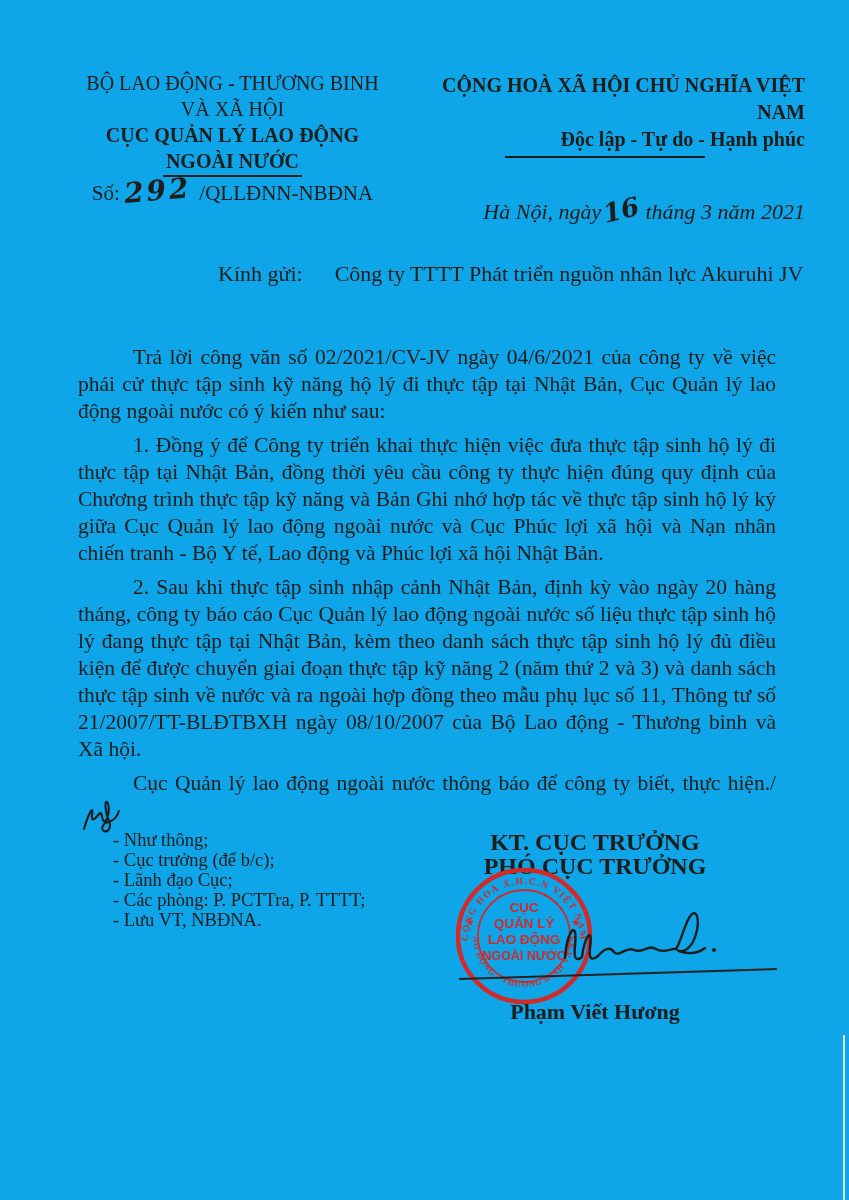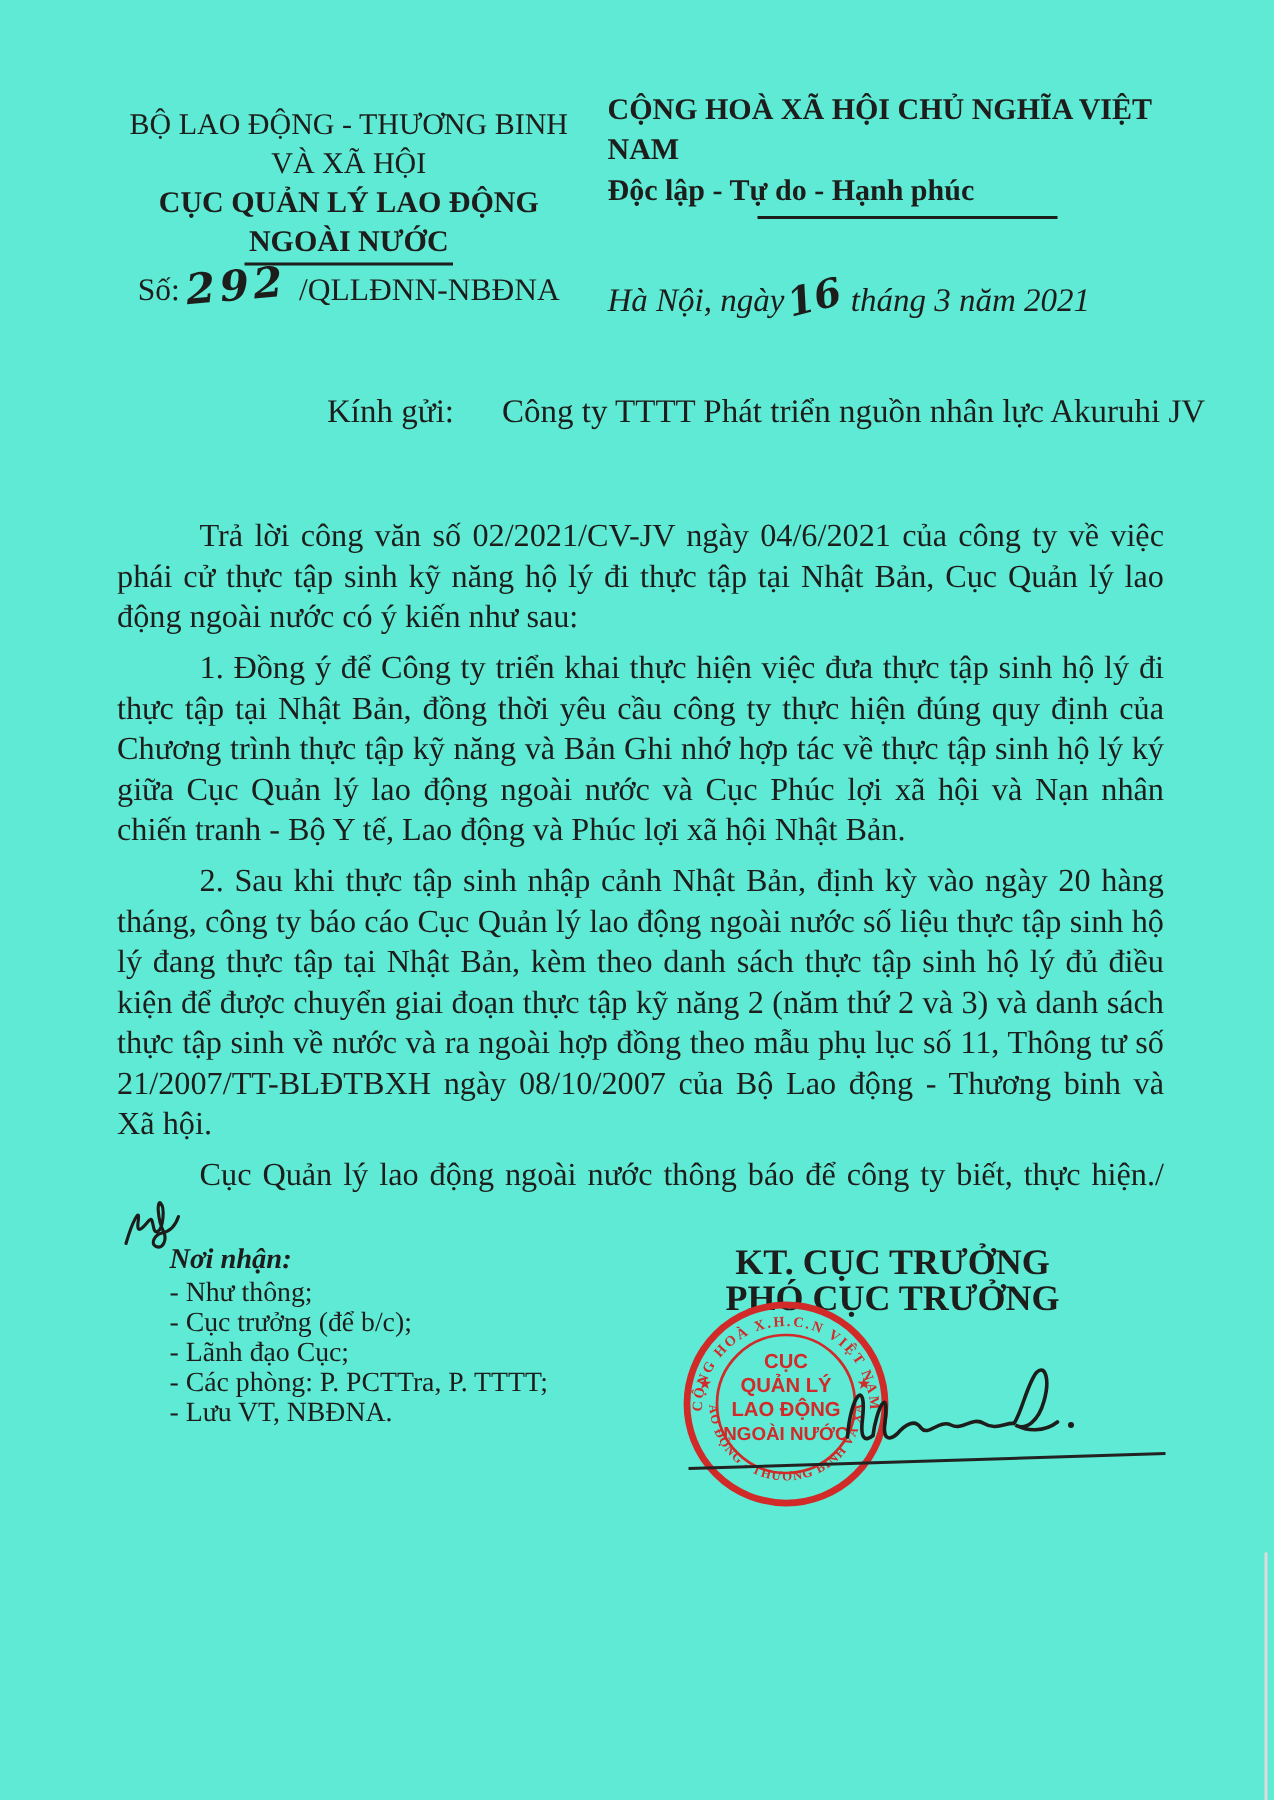--- a/index.html
+++ b/index.html
@@ -1,36 +1,36 @@
 <!DOCTYPE html>
 <html><head>
 <meta charset="utf-8">
 <style>
   html,body { margin:0; padding:0; background:#e8e8e8; }
   .page {
     position:relative; width:849px; height:1200px; margin:0 auto;
-    background:#5eead4; overflow:hidden;
+    background:#0ea5e9; overflow:hidden;
     font-family:"Liberation Serif", serif; color:#1d1d1b;
   }
   
   .hdr-left {
     position:absolute; left:65px; top:70px; width:335px;
     text-align:center; font-size:20px; line-height:26px;
   }
   .hdr-left .bold { font-weight:bold; }
   .hdr-left .dept2 { display:inline-block; border-bottom:2px solid #1d1d1b; padding:0 3px 1px; }
   .num-line { margin-top:3px; font-size:21px; white-space:nowrap; }
   .handwrite-num {
     display:inline-block; font-family:"DejaVu Serif", serif; font-style:italic; font-weight:bold;
     font-size:28px; letter-spacing:3px; transform:rotate(-5deg); margin:0 8px 0 4px; line-height:20px;
   }
   .subject { margin-top:5px; font-size:19px; line-height:25px; }
   .hdr-right {
-    position:absolute; left:405px; top:60px; width:400px;
-    text-align:left; font-size:20px; line-height:27px; font-weight:bold;
+    position:absolute; left:405px; top:72px; width:400px;
+    text-align:right; font-size:20px; line-height:27px; font-weight:bold;
   }
   .motto-rule { width:200px; height:0; border-bottom:2px solid #1d1d1b; margin:3px auto 0; }
   .date-line {
     margin-top:40px; font-weight:normal; font-style:italic; font-size:22px; white-space:nowrap;
   }
   .handwrite-day {
     display:inline-block; font-family:"DejaVu Serif", serif; font-weight:bold; font-style:italic;
     font-size:26px; transform:rotate(-14deg); margin:0 6px 0 2px; line-height:18px;
   }
   
@@ -87,21 +87,20 @@
   <div class="body-block">
     <p>Trả lời công văn số 02/2021/CV-JV ngày 04/6/2021 của công ty về việc phái cử thực tập sinh kỹ năng hộ lý đi thực tập tại Nhật Bản, Cục Quản lý lao động ngoài nước có ý kiến như sau:</p>
     <p>1. Đồng ý để Công ty triển khai thực hiện việc đưa thực tập sinh hộ lý đi thực tập tại Nhật Bản, đồng thời yêu cầu công ty thực hiện đúng quy định của Chương trình thực tập kỹ năng và Bản Ghi nhớ hợp tác về thực tập sinh hộ lý ký giữa Cục Quản lý lao động ngoài nước và Cục Phúc lợi xã hội và Nạn nhân chiến tranh - Bộ Y tế, Lao động và Phúc lợi xã hội Nhật Bản.</p>
     <p>2. Sau khi thực tập sinh nhập cảnh Nhật Bản, định kỳ vào ngày 20 hàng tháng, công ty báo cáo Cục Quản lý lao động ngoài nước số liệu thực tập sinh hộ lý đang thực tập tại Nhật Bản, kèm theo danh sách thực tập sinh hộ lý đủ điều kiện để được chuyển giai đoạn thực tập kỹ năng 2 (năm thứ 2 và 3) và danh sách thực tập sinh về nước và ra ngoài hợp đồng theo mẫu phụ lục số 11, Thông tư số 21/2007/TT-BLĐTBXH ngày 08/10/2007 của Bộ Lao động - Thương binh và Xã hội.</p>
     <p><span>Cục Quản lý lao động ngoài nước thông báo để công ty biết, thực hiện./</span><svg class="paraph-svg" width="44" height="40" viewBox="0 0 44 40">
       <path d="M5 32 C 9 18, 15 6, 13 18 C 12 26, 16 22, 20 17 C 24 12, 22 26, 26 24 C 30 22, 31 8, 28 5 C 25.5 3, 26 16, 30 24 C 32.5 29, 30 36, 25 34 C 21 32.5, 24 26, 29 25 C 34 24, 38 20, 40 14" stroke="#1d1d1b" stroke-width="2.1" fill="none" stroke-linecap="round"></path>
     </svg></p>
   </div>
 
   <div class="noi-nhan">
-    <div class="nn-head">Nơi nhận:</div>
     <div>- Như thông;</div>
     <div>- Cục trưởng (để b/c);</div>
     <div>- Lãnh đạo Cục;</div>
     <div>- Các phòng: P. PCTTra, P. TTTT;</div>
     <div>- Lưu VT, NBĐNA.</div>
   </div>
 
   <div class="sign-titles">
     <div>KT. CỤC TRƯỞNG</div>
     <div>PHÓ CỤC TRƯỞNG</div>
@@ -132,15 +131,16 @@
 
   <svg class="sig-squiggle" width="270" height="80" viewBox="0 0 270 80">
     <path d="M 20 60 C 22 32, 33 20, 30 48 C 28.5 60, 31 64, 37 59 C 39 42, 48 24, 45 50 C 43.5 61, 47 63, 53 58 C 59 51, 65 48, 69 54 C 74 60, 81 48, 89 52 C 97 56, 103 46, 111 51 C 119 56, 126 50, 131 51 C 136 44, 140 24, 146 17 C 152 11, 155 22, 151 36 C 147.5 49, 139 56, 132 52 C 139 56, 151 57, 160 50" stroke="#1d1d1b" stroke-width="2.4" fill="none" stroke-linecap="round"></path>
     <circle cx="169" cy="52" r="2" fill="#1d1d1b"></circle>
   </svg>
 
   <svg class="sig-rule" width="345" height="22" viewBox="0 0 345 22">
     <path d="M 4 17 L 322 7" stroke="#222" stroke-width="2" fill="none"></path>
   </svg>
 
+  <div class="signer-name">Phạm Viết Hương</div>
 
   <div class="edge-line"></div>
 </div>
 
 </body></html>

